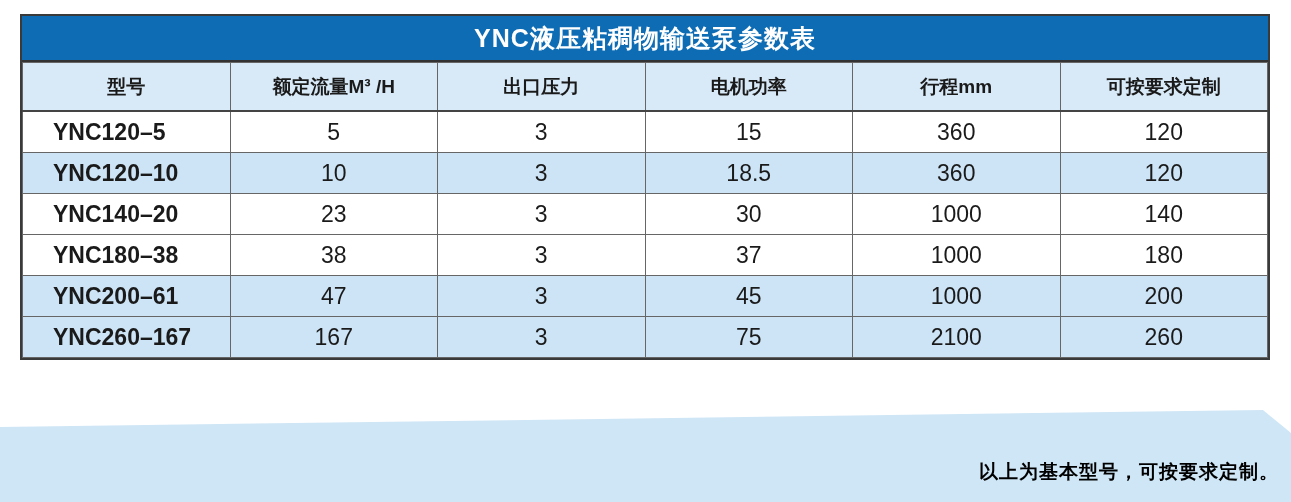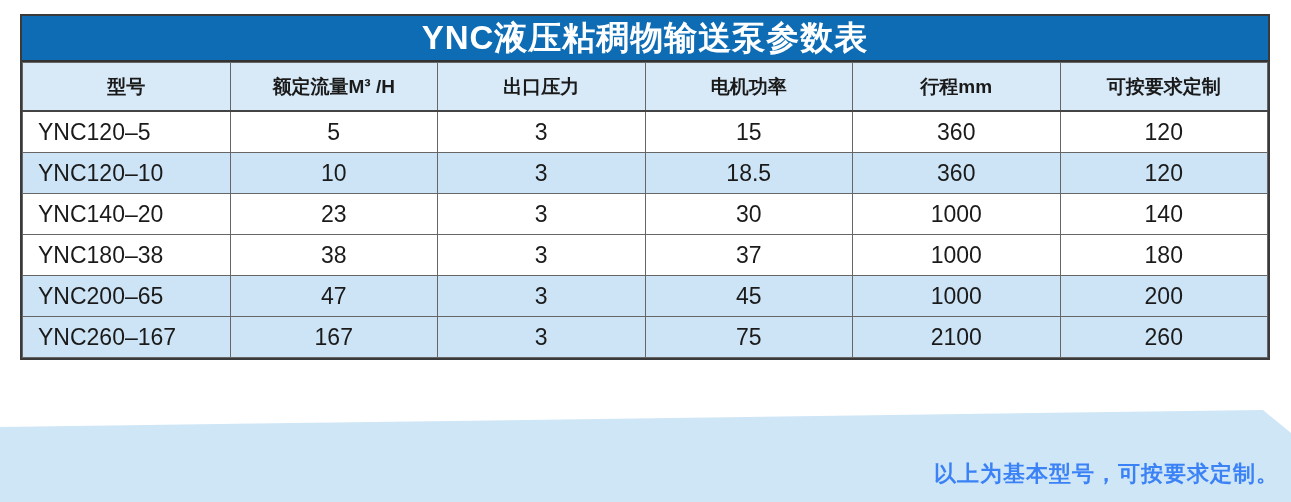--- a/index.html
+++ b/index.html
@@ -20,21 +20,21 @@
     position: absolute; left: 20px; top: 14px; width: 1250px;
     border: 2px solid #3a3a3a;
     background: #ffffff;
     box-sizing: border-box;
   }
   .table-title {
     height: 46px;
     background: #0d6cb4;
     border-bottom: 2px solid #333333;
     color: #ffffff;
-    font-size: 33px; font-weight: bold;
+    font-size: 25px; font-weight: bold;
     display: flex; align-items: center; justify-content: center;
     letter-spacing: 1px;
     box-sizing: border-box;
   }
   table.spec {
     width: 100%;
     border-collapse: collapse;
     table-layout: fixed;
   }
   table.spec th {
@@ -48,24 +48,24 @@
   }
   table.spec td {
     height: 40px;
     font-size: 23px;
     text-align: center;
     border: 1px solid #666666;
     background: #ffffff;
     padding: 0;
   }
   table.spec tr.alt td { background: #cde4f6; }
-  table.spec td.model-cell { text-align: left; padding-left: 15px; }
+  table.spec td.model-cell { text-align: left; padding-left: 30px; font-weight: bold; }
   .footer-note {
     position: absolute; right: 12px; top: 459px;
-    font-size: 22px; font-weight: bold; color: #3b82f6;
+    font-size: 19px; font-weight: bold; color: #000000;
     letter-spacing: 1px;
   }
 </style>
 </head>
 <body>
 
 <div class="bg-band"></div>
 
 <div class="spec-table-wrap">
   <div class="table-title">YNC液压粘稠物输送泵参数表</div>
@@ -107,21 +107,21 @@
       </tr>
       <tr>
         <td class="model-cell">YNC180–38</td>
         <td>38</td>
         <td>3</td>
         <td>37</td>
         <td>1000</td>
         <td>180</td>
       </tr>
       <tr class="alt">
-        <td class="model-cell">YNC200–65</td>
+        <td class="model-cell">YNC200–61</td>
         <td>47</td>
         <td>3</td>
         <td>45</td>
         <td>1000</td>
         <td>200</td>
       </tr>
       <tr class="alt">
         <td class="model-cell">YNC260–167</td>
         <td>167</td>
         <td>3</td>

